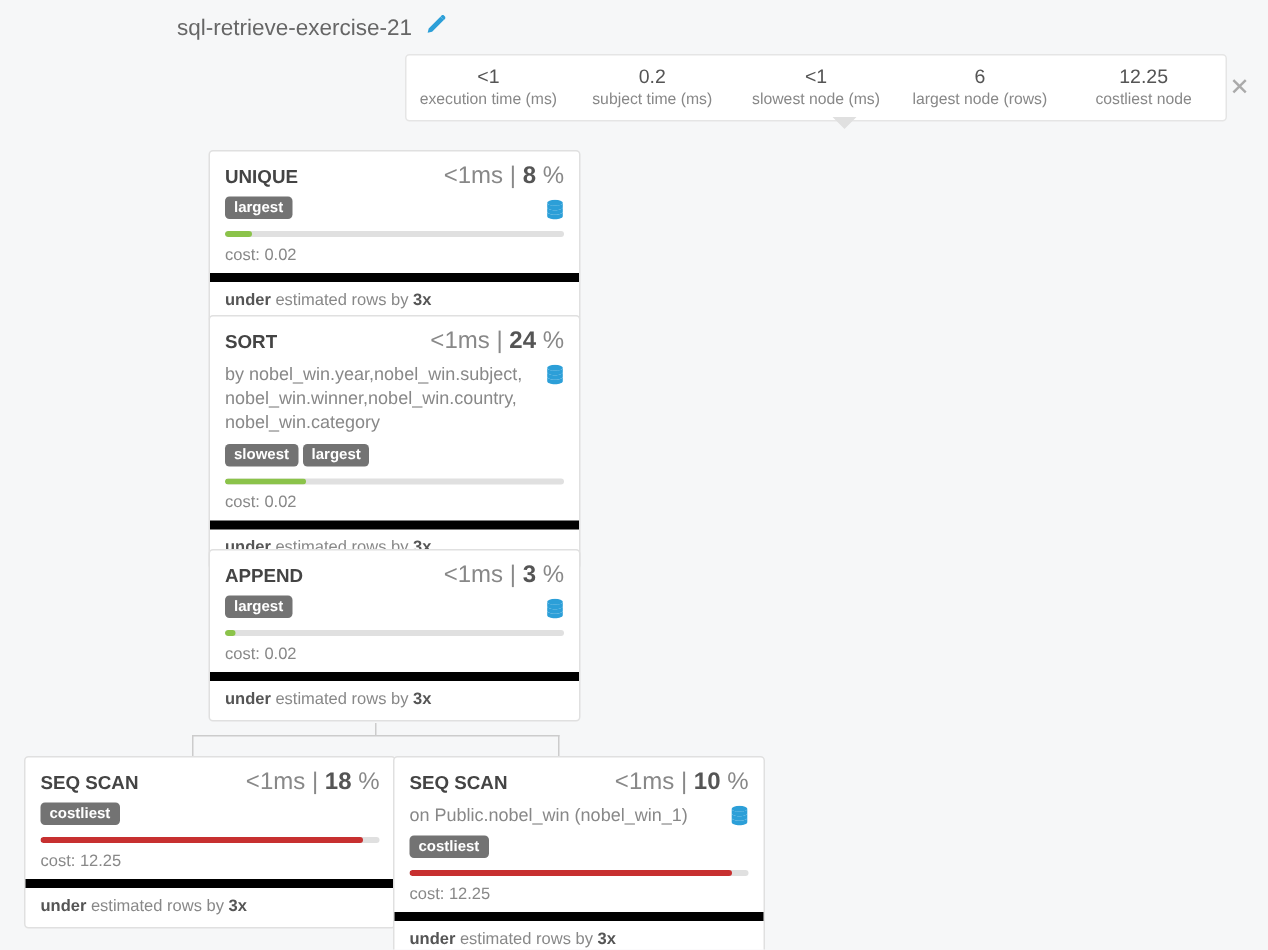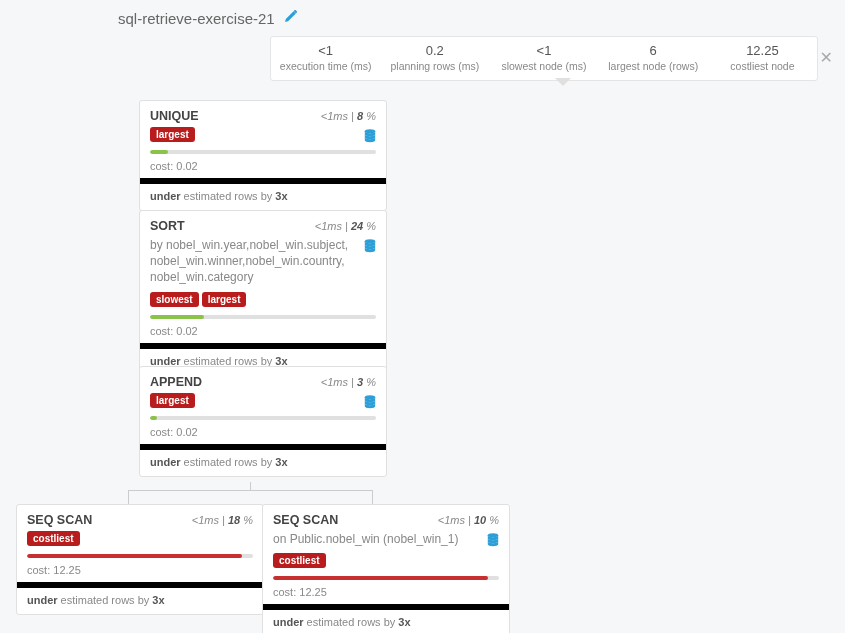--- a/index.html
+++ b/index.html
@@ -90,39 +90,39 @@
     border-radius: 3px;
     font-size: 11.5px;
   }
   .node-head {
     display: flex;
     justify-content: space-between;
     align-items: baseline;
     padding: 8px 10px 4px 10px;
   }
   .node-title { font-weight: 700; color: #444; font-size: 12.5px; }
-  .node-time { color: #888; font-size: 11px; font-style: italic; }
+  .node-time { color: #888; font-size: 16px; }
   .node-time b { color: #555; }
   .node-sub {
     padding: 0 10px 6px 10px;
     color: #888;
     font-size: 12px;
     line-height: 1.35;
     position: relative;
   }
   .db-icon {
     position: absolute;
     right: 10px;
     top: 2px;
     color: #2c9fd8;
   }
   .db-icon svg { width: 12px; height: 14px; fill: currentColor; }
   .badges { padding: 0 10px 6px 10px; display: flex; gap: 3px; flex-wrap: wrap; position: relative; }
   .badge {
-    background: #b91c1c;
+    background: #737373;
     color: #fff;
     font-size: 10px;
     font-weight: 700;
     padding: 2px 6px;
     border-radius: 3px;
   }
   .bar-row { padding: 2px 10px 4px 10px; }
   .bar {
     height: 4px;
     background: #e0e0e0;
@@ -162,21 +162,21 @@
   </span>
 </div>
 
 <div class="stats-bar">
   <div class="stat">
     <div class="stat-val">&lt;1</div>
     <div class="stat-lbl">execution time (ms)</div>
   </div>
   <div class="stat">
     <div class="stat-val">0.2</div>
-    <div class="stat-lbl">planning rows (ms)</div>
+    <div class="stat-lbl">subject time (ms)</div>
   </div>
   <div class="stat">
     <div class="stat-val">&lt;1</div>
     <div class="stat-lbl">slowest node (ms)</div>
   </div>
   <div class="stat">
     <div class="stat-val">6</div>
     <div class="stat-lbl">largest node (rows)</div>
   </div>
   <div class="stat">

